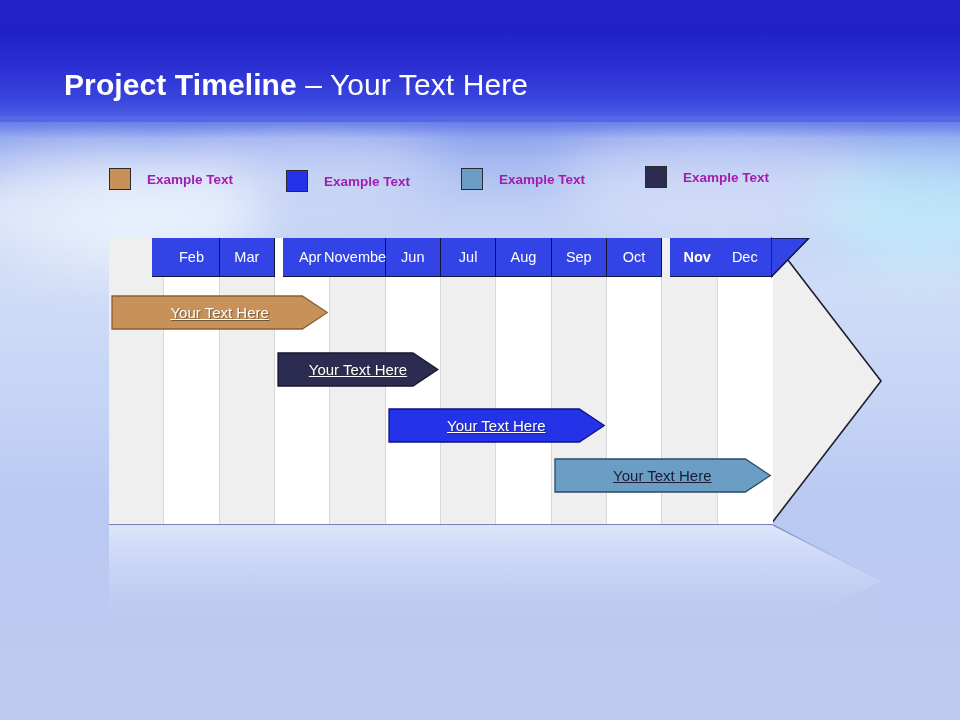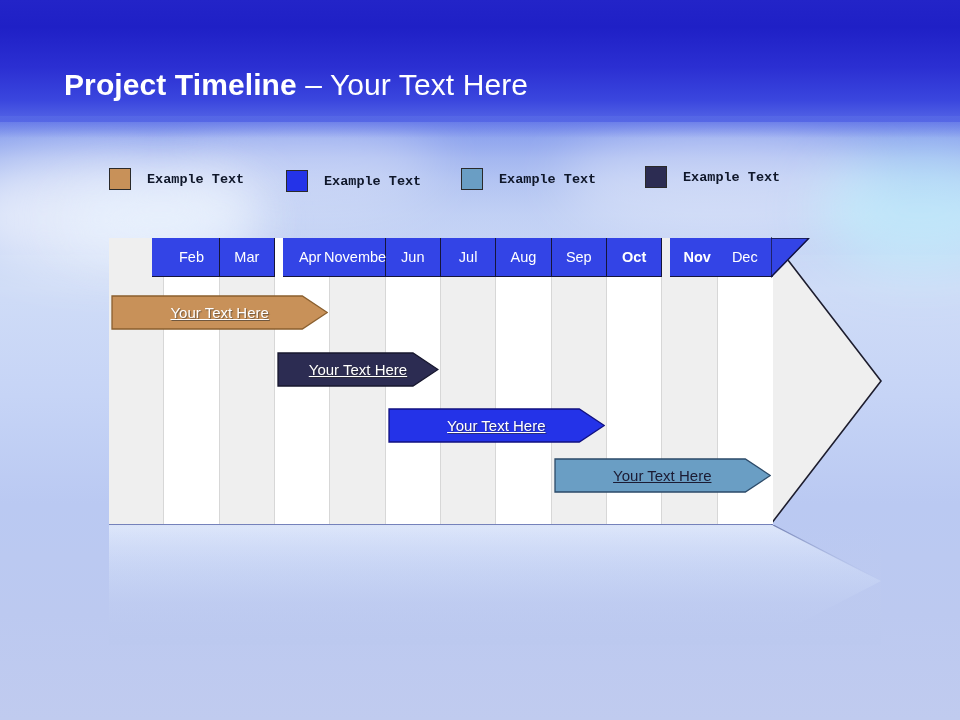--- a/index.html
+++ b/index.html
@@ -48,21 +48,21 @@
     font-size:30px;color:#ffffff;white-space:nowrap;letter-spacing:.1px;
   }
   #title .strong{font-weight:bold;}
   #title .light{font-weight:normal;}
 
   
   #legend{position:absolute;left:0;top:162px;width:960px;height:40px;}
   .legend-item{position:absolute;display:flex;align-items:center;}
   .swatch{width:22px;height:22px;border:1px solid #2a2a2a;box-sizing:border-box;}
   .legend-label{
-    margin-left:16px;font-size:13.5px;font-weight:bold;color:#0f172a;white-space:nowrap;font-family:Liberation Mono, monospace;
+    margin-left:16px;font-size:13.5px;font-weight:bold;color:#a21caf;white-space:nowrap;
   }
   .li0{left:109px;top:6px;}
   .li1{left:286px;top:8px;}
   .li2{left:461px;top:6px;}
   .li3{left:645px;top:4px;}
 
   
   #chart{position:absolute;left:109px;top:238px;width:772px;height:286px;}
 
   
@@ -200,21 +200,21 @@
   <div id="month-headers">
       <div class="mhead" style="left: 16px; margin-left: 27px;">Jan</div>
       <div class="mhead" style="left: 55.33px; text-align: right;">Feb</div>
       <div class="mhead" style="left: 110.66px;">Mar</div>
       <div class="mhead" style="left: 174px;">Apr</div>
       <div class="mhead" style="left: 221.32px;">November</div>
       <div class="mhead" style="left: 276.65px;">Jun</div>
       <div class="mhead" style="left: 331.98px;">Jul</div>
       <div class="mhead" style="left: 387.31px;">Aug</div>
       <div class="mhead" style="left: 442.64px;">Sep</div>
-      <div class="mhead" style="left: 497.97px; font-weight: bold;">Oct</div>
+      <div class="mhead" style="left: 497.97px;">Oct</div>
       <div class="mhead" style="left: 561px; font-weight: bold;">Nov</div>
       <div class="mhead" style="left: 608.63px;">Dec</div>
     </div>
   <div class="mhead-tip">
     <svg width="112" height="40" viewBox="0 0 112 40">
       <polygon points="0,0 38,0 38,1 1,39 0,39" fill="#3344e6"></polygon>
       <polygon points="0,0 38,0 0,39" fill="#3344e6" stroke="#15153a" stroke-width="1.4"></polygon>
     </svg>
   </div>
   <div id="bars">

